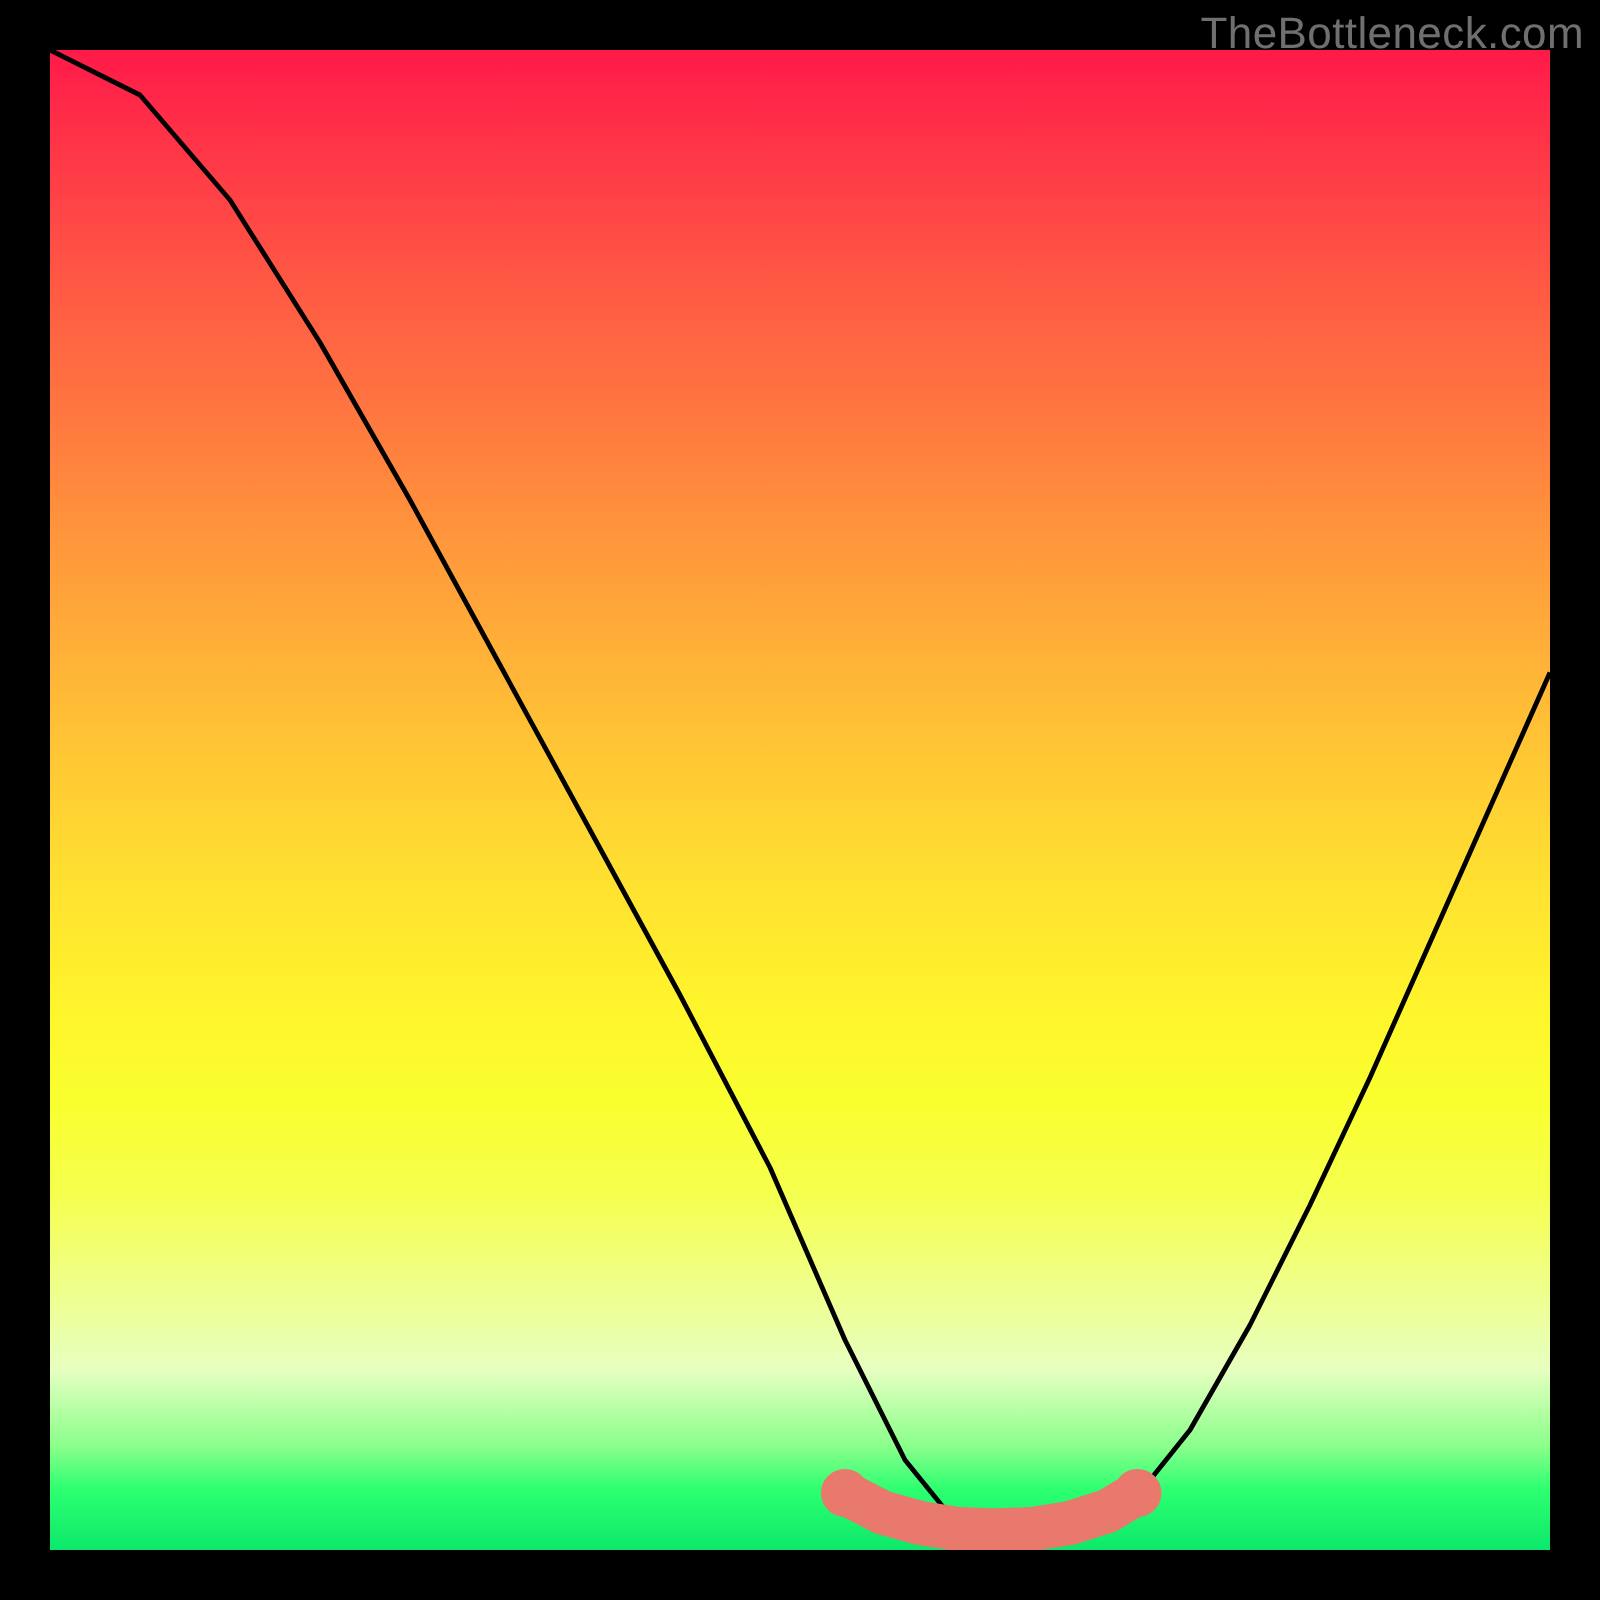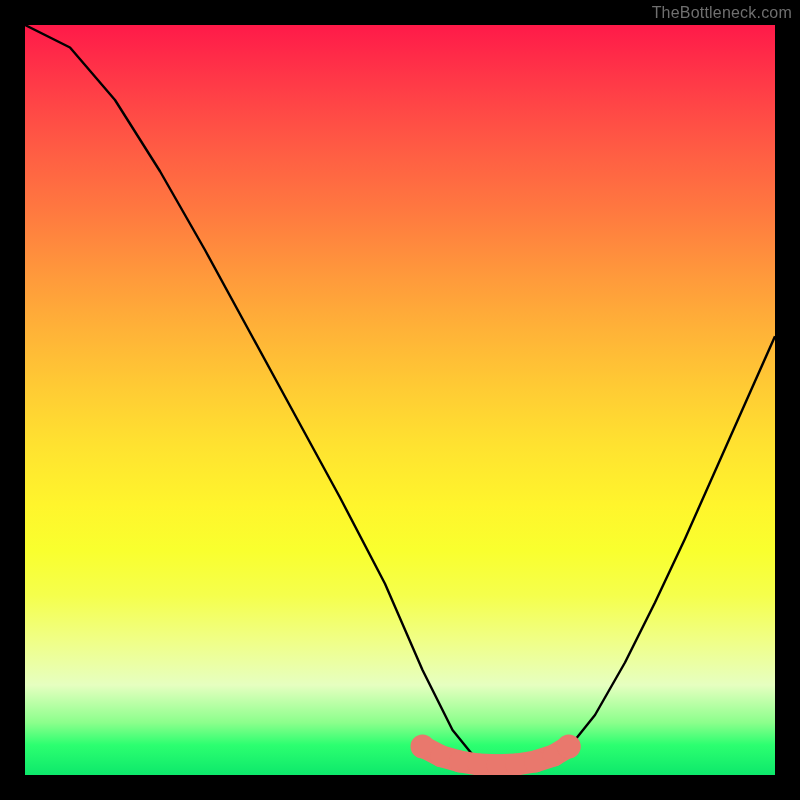--- a/index.html
+++ b/index.html
@@ -27,21 +27,21 @@
       #e6ffc0 88%,
       #8cff8c 93%,
       #2cff70 96%,
       #0de86b 100%);
   }
   .watermark {
     position: absolute;
     top: 4px;
     right: 8px;
     color: #6f6f6f;
-    font-size: 16px;
+    font-size: 22px;
     font-weight: 500;
     letter-spacing: 0.2px;
   }
   svg.curve { position: absolute; left: 0; top: 0; }
 </style>
 </head>
 <body>
 
 <div class="container">
   <div class="watermark">TheBottleneck.com</div>

